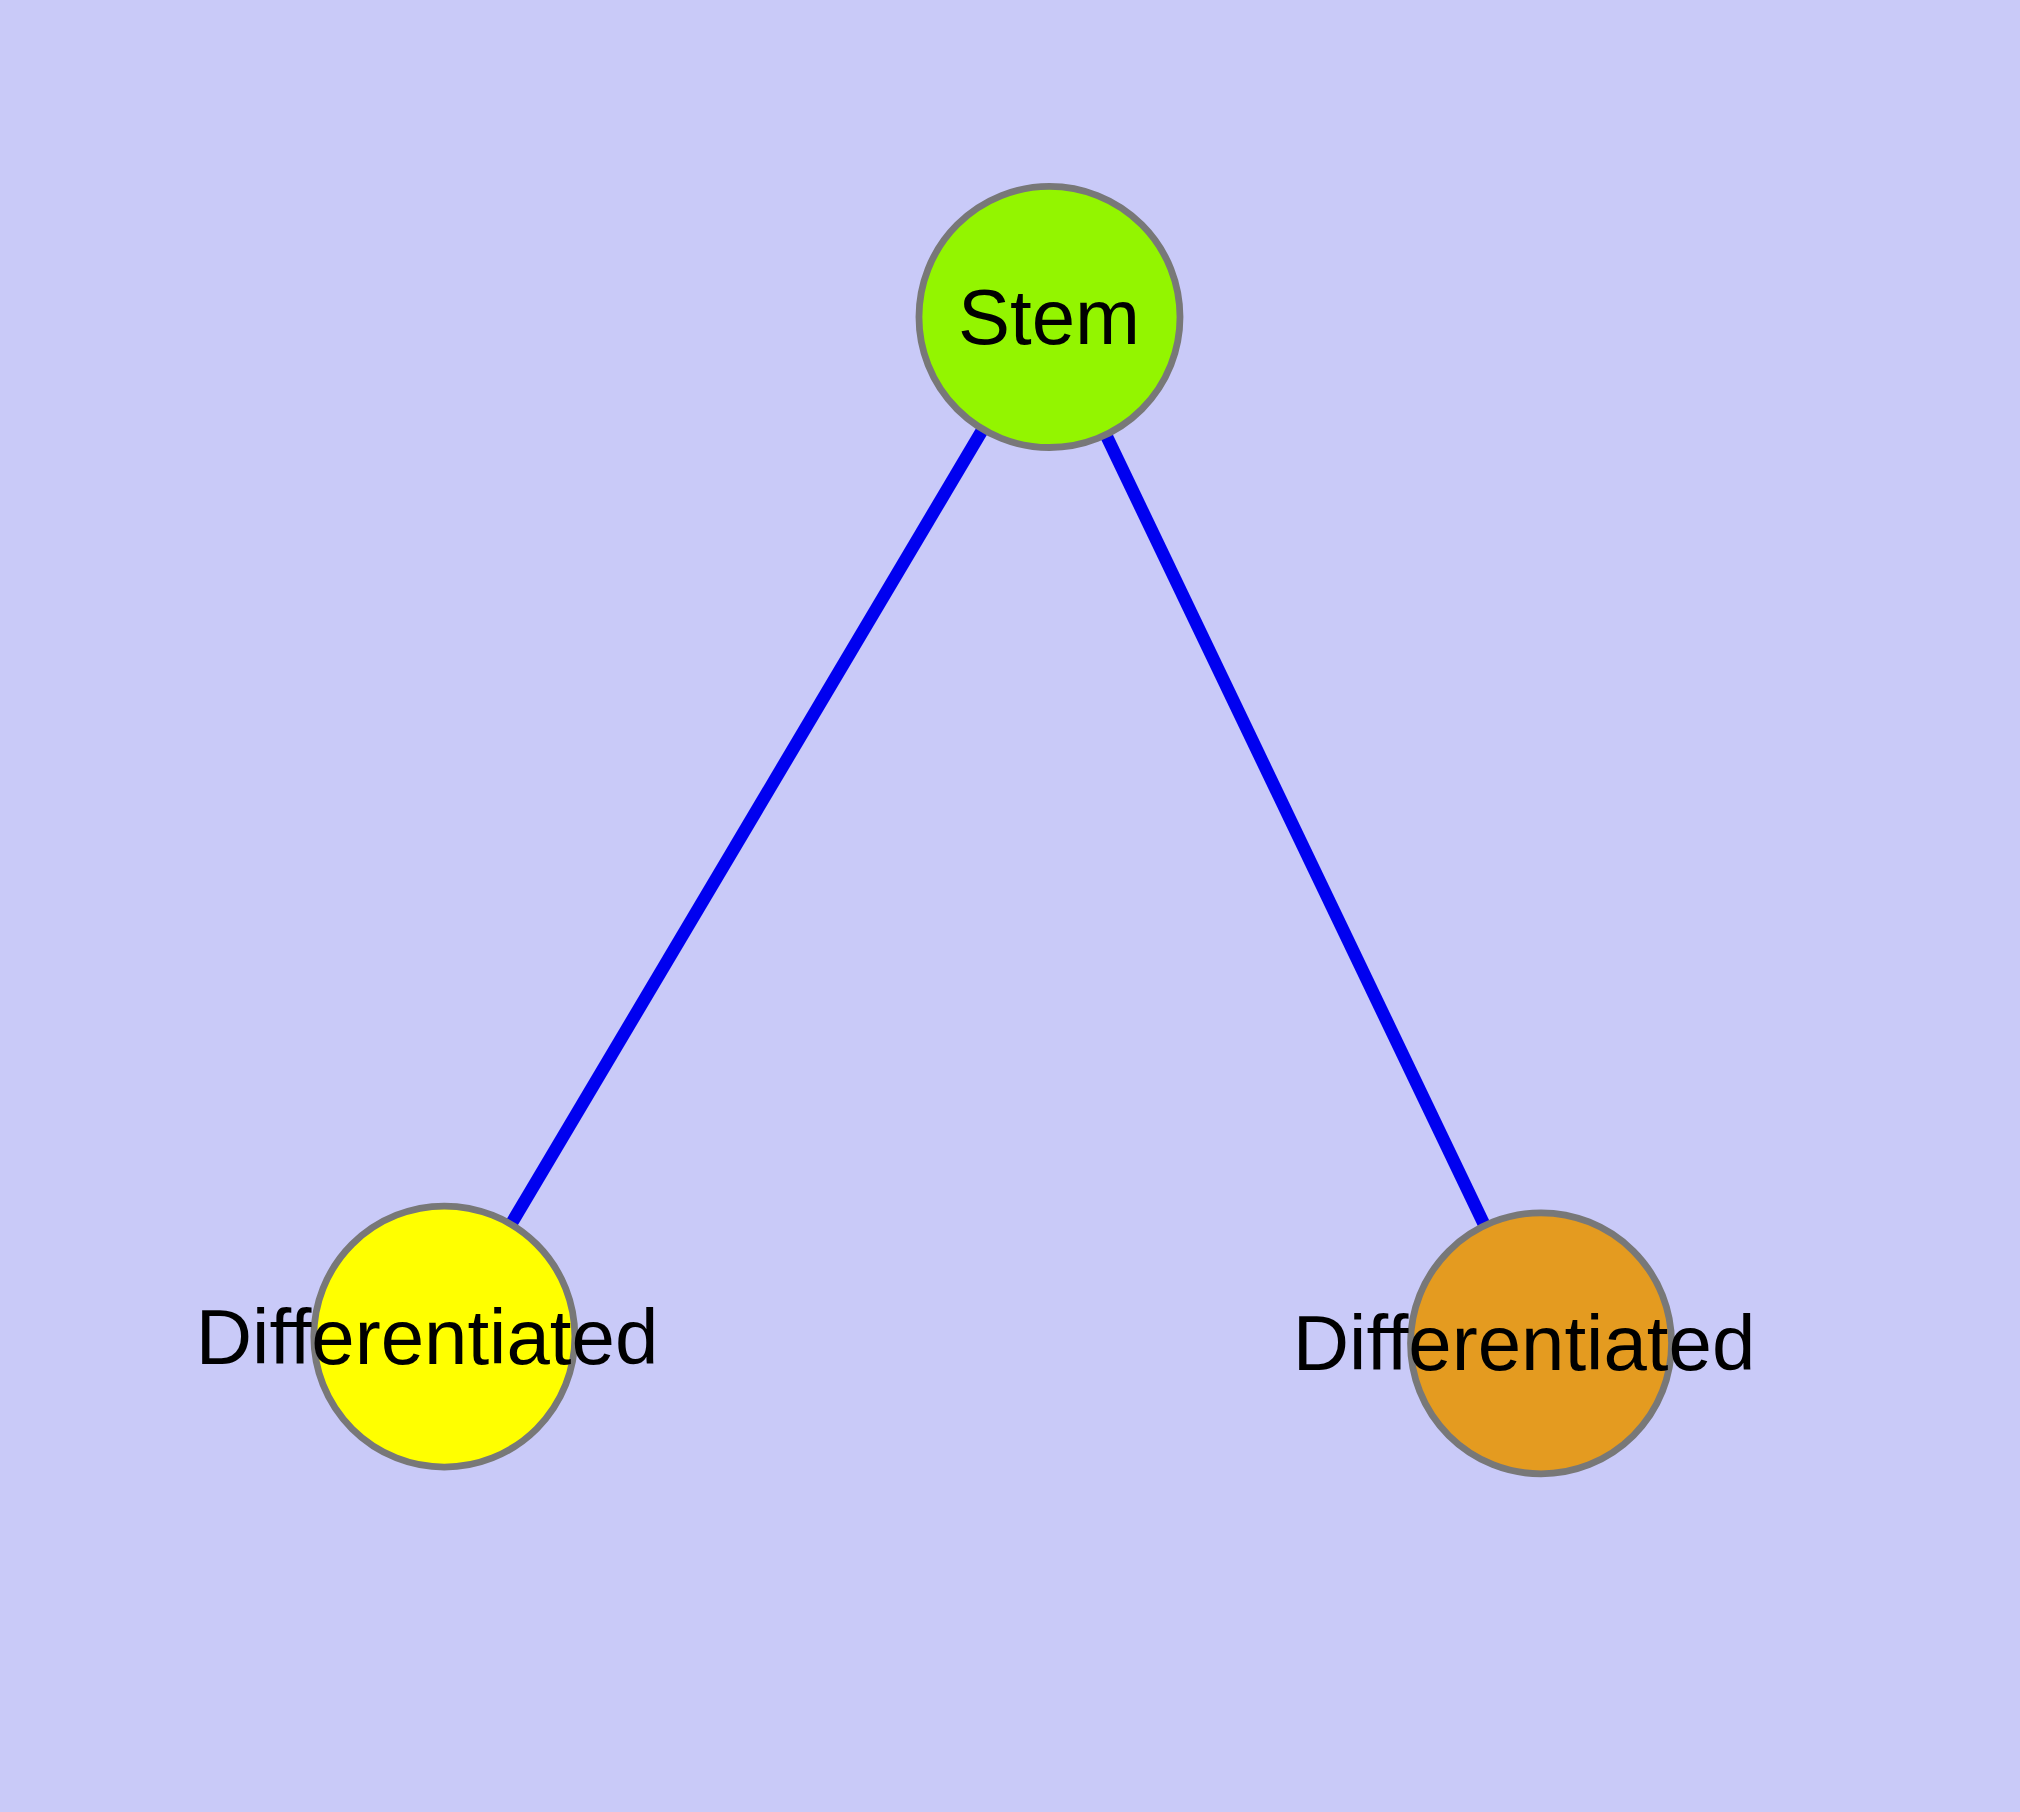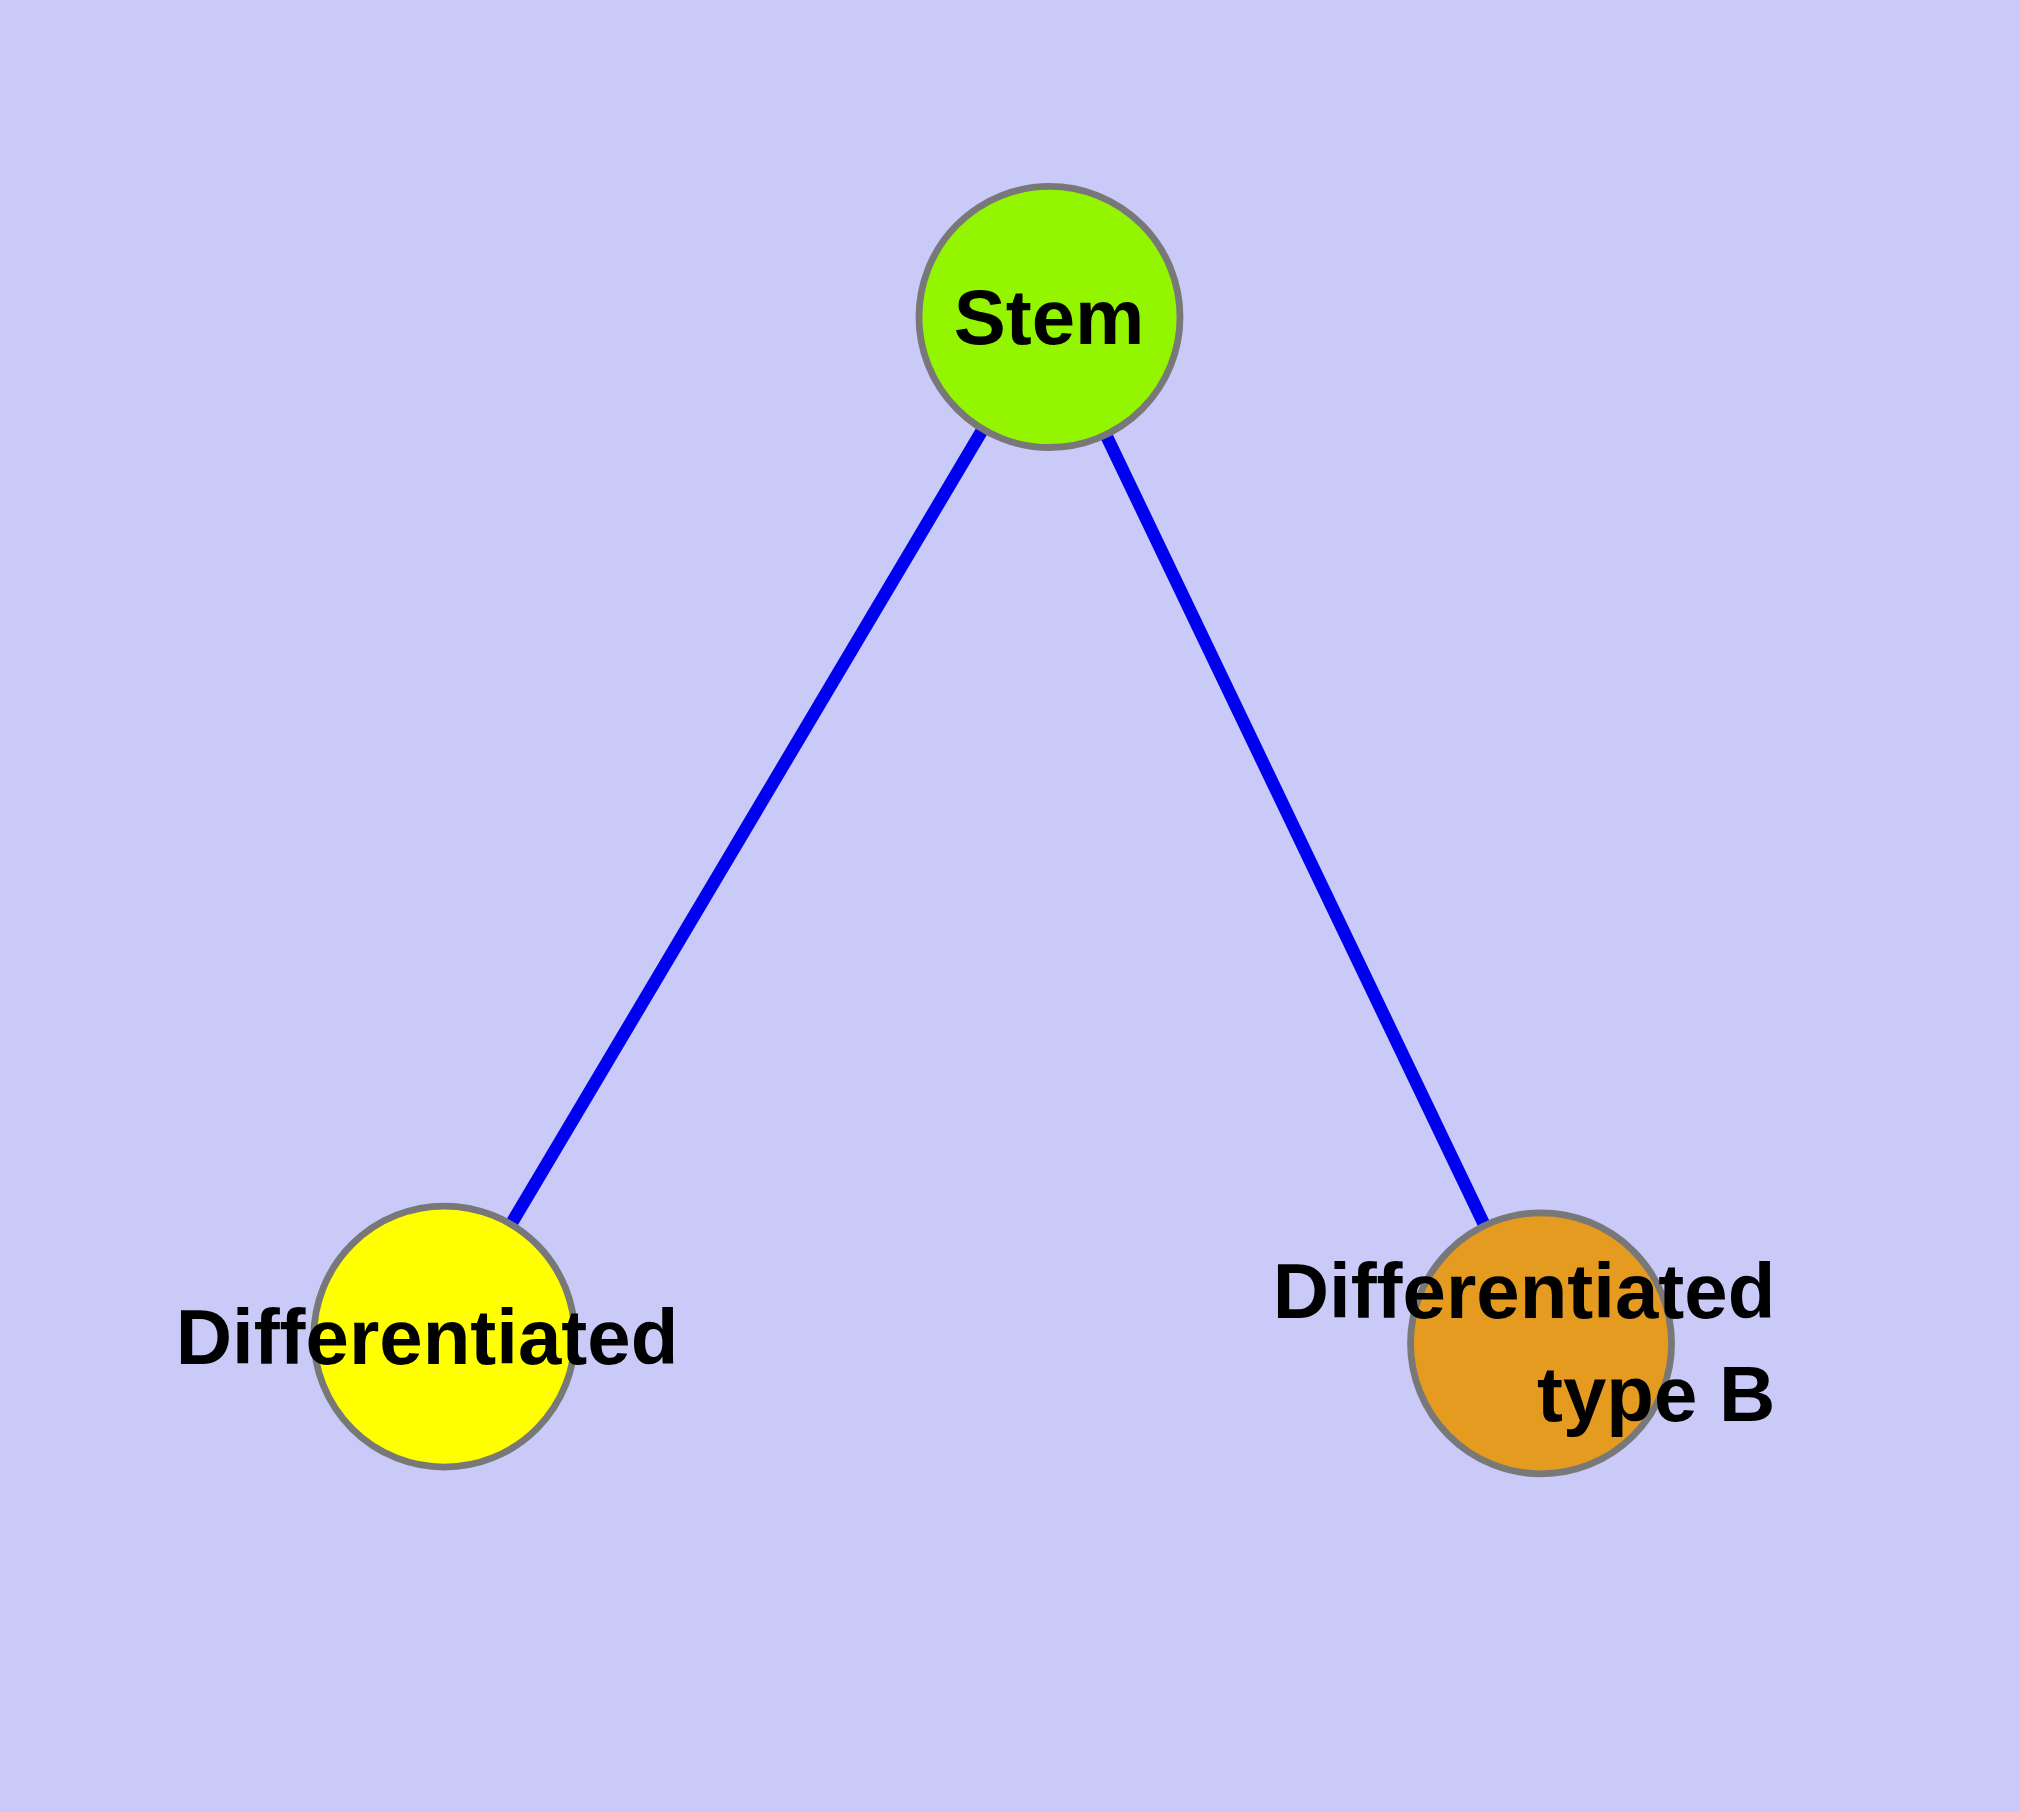--- a/index.html
+++ b/index.html
@@ -18,23 +18,23 @@
   svg.graph {
     position: absolute;
     left: 0;
     top: 0;
     z-index: 1;
   }
   .node-label {
     position: absolute;
     z-index: 3;
     transform: translate(-50%, -50%);
-    font-weight: bold;
+    font-weight: normal;
     color: #000000;
-    text-align: right;
+    text-align: left;
     white-space: nowrap;
     font-size: 78px;
     line-height: 103px;
   }
   .node-label .line {
     display: block;
   }
   #label-stem { left: 1049px; top: 317px; }
   #label-a    { left: 427px;  top: 1337px; }
   #label-b    { left: 1524px; top: 1343px; }
@@ -55,17 +55,16 @@
   </svg>
 
   <div class="node-label" id="label-stem">Stem</div>
 
   <div class="node-label" id="label-a">
     <span class="line">Differentiated</span>
   </div>
 
   <div class="node-label" id="label-b">
     <span class="line">Differentiated</span>
-    <span class="line">type B</span>
   </div>
 
 </div>
 
 
 </body></html>

